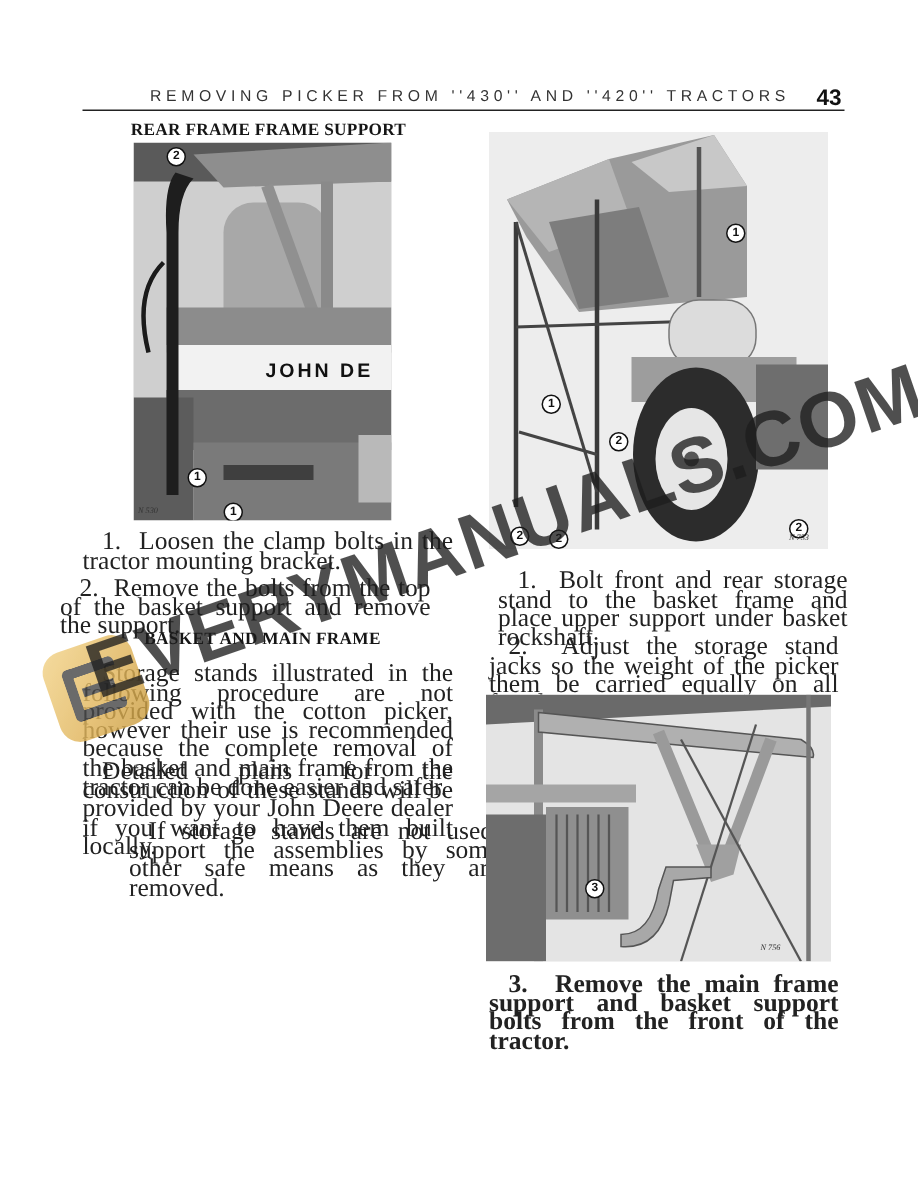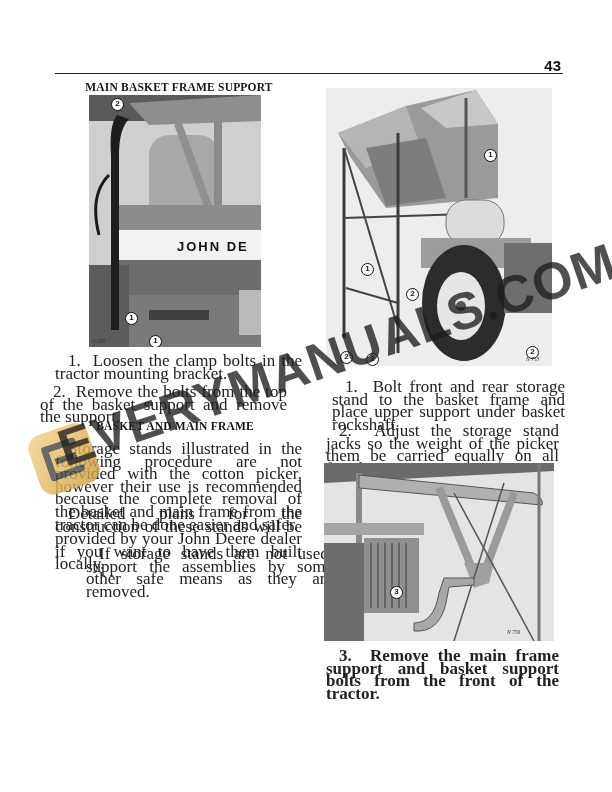--- a/index.html
+++ b/index.html
@@ -59,24 +59,25 @@
     border: 7px solid #4a4a4a; border-right: none; border-radius: 4px;
   }
   .wm-logo-mark::after {
     content: ""; position: absolute; left: 3px; top: 8px; width: 22px; height: 6px; background: #4a4a4a;
   }
 </style>
 </head>
 <body>
 
 <div class="running-header">
+  <span class="running-title">REMOVING PICKER FROM ''430'' AND ''420'' TRACTORS</span>
   <span class="page-number">43</span>
 </div>
 
-<div class="section-heading" style="left:84px; top:81px; width:190px;">MAIN BASKET FRAME SUPPORT</div>
+<div class="section-heading" style="left:84px; top:81px; width:190px;">REAR FRAME FRAME SUPPORT</div>
 
 <div class="photo" style="left:89px; top:95px; width:172px; height:252px;">
   <svg width="172" height="252" viewBox="0 0 172 252">
     <rect width="172" height="252" fill="#cfcfcf"></rect>
     <rect x="0" y="0" width="172" height="26" fill="#5a5a5a"></rect>
     <polygon points="40,8 172,0 172,26 60,30" fill="#8e8e8e"></polygon>
     <rect x="60" y="40" width="70" height="90" rx="20" fill="#a8a8a8"></rect>
     <rect x="100" y="26" width="8" height="95" fill="#909090" transform="rotate(-20 104 70)"></rect>
     <rect x="125" y="26" width="8" height="90" fill="#8a8a8a"></rect>
     <rect x="22" y="110" width="150" height="30" fill="#8c8c8c"></rect>

